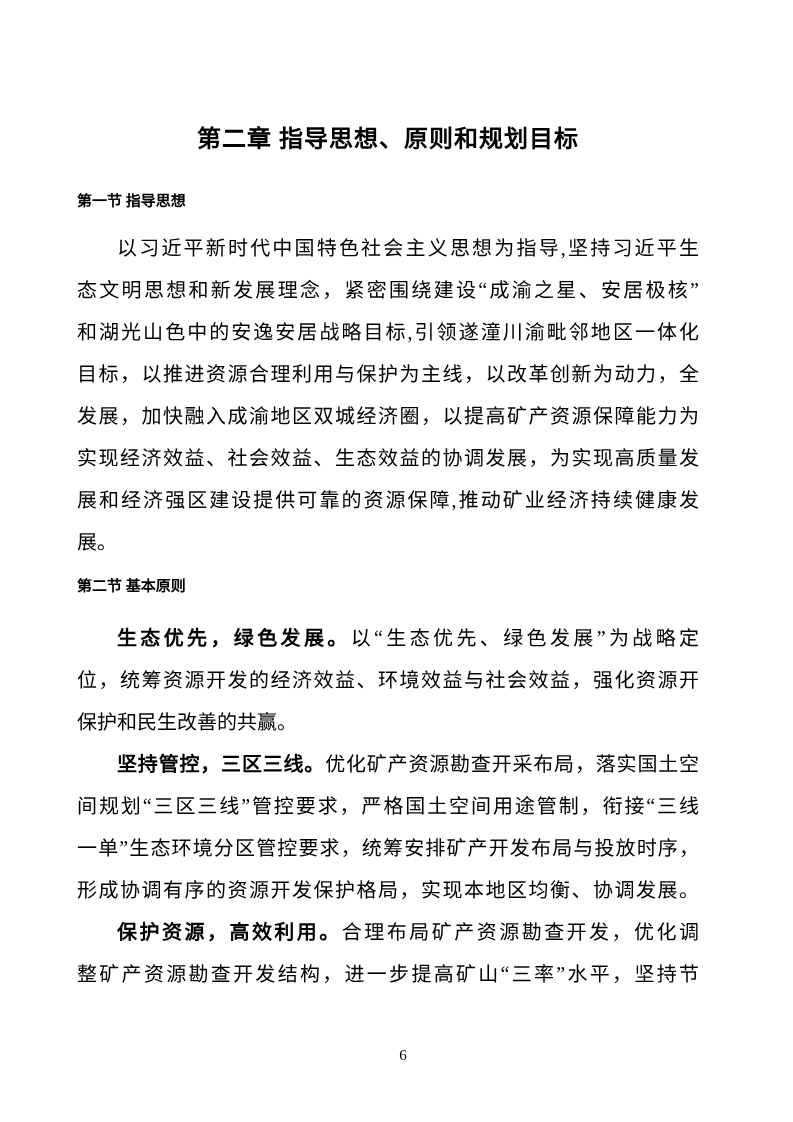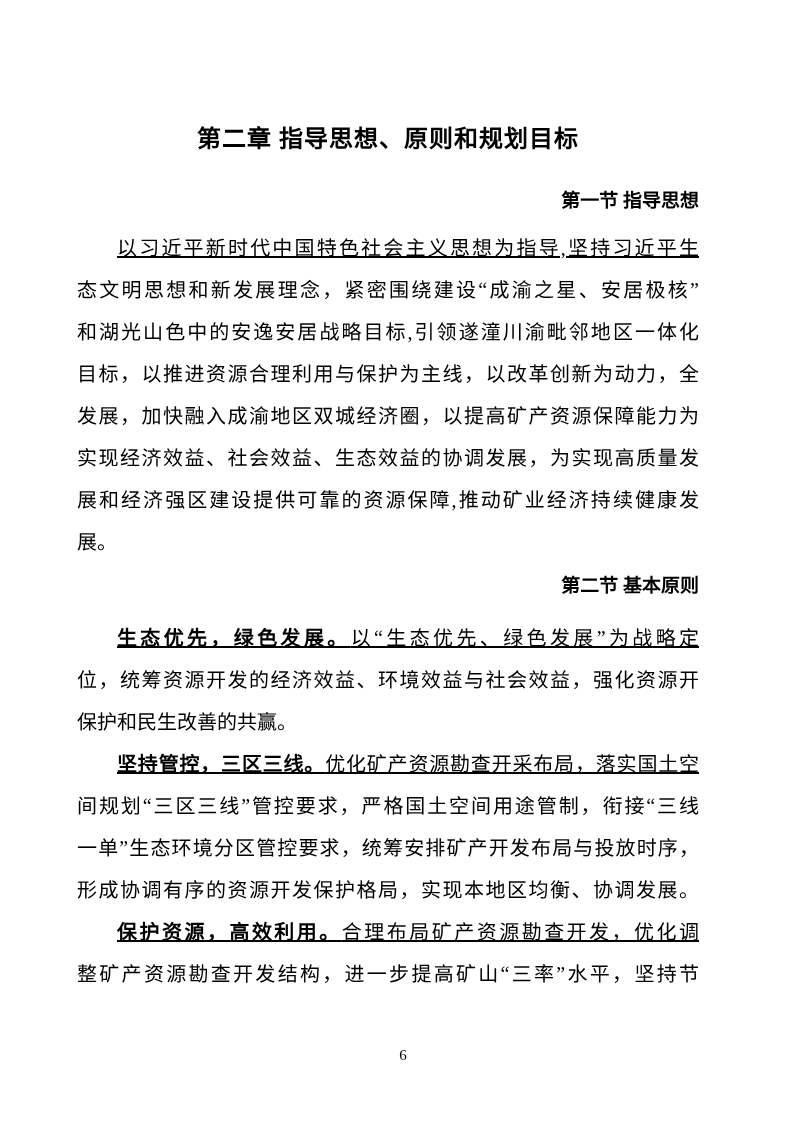--- a/index.html
+++ b/index.html
@@ -26,22 +26,22 @@
   .chapter-title {
     margin: 100px 0 0 0;
     text-align: center;
     font-size: 24px;
     font-weight: 700;
     line-height: 30px;
     letter-spacing: 1px;
   }
   .section-title {
     margin: 34px 0 0 0;
-    text-align: right;
-    font-size: 19px;
+    text-align: left;
+    font-size: 15px;
     font-weight: 700;
     line-height: 26px;
   }
   .section-title.second {
     margin-top: 10px;
   }
   .para {
     margin: 0;
     font-size: 20px;
   }
@@ -55,21 +55,20 @@
     line-height: 42px;
     height: 42px;
     overflow: hidden;
     text-align: justify;
   }
   .line.just {
     text-align-last: justify;
   }
   .line.indent {
     text-indent: 2em;
-    text-decoration: underline;
   }
   .lead {
     font-weight: 700;
   }
   .page-number {
     position: absolute;
     top: 1046px;
     left: 92px;
     width: 622px;
     text-align: center;

